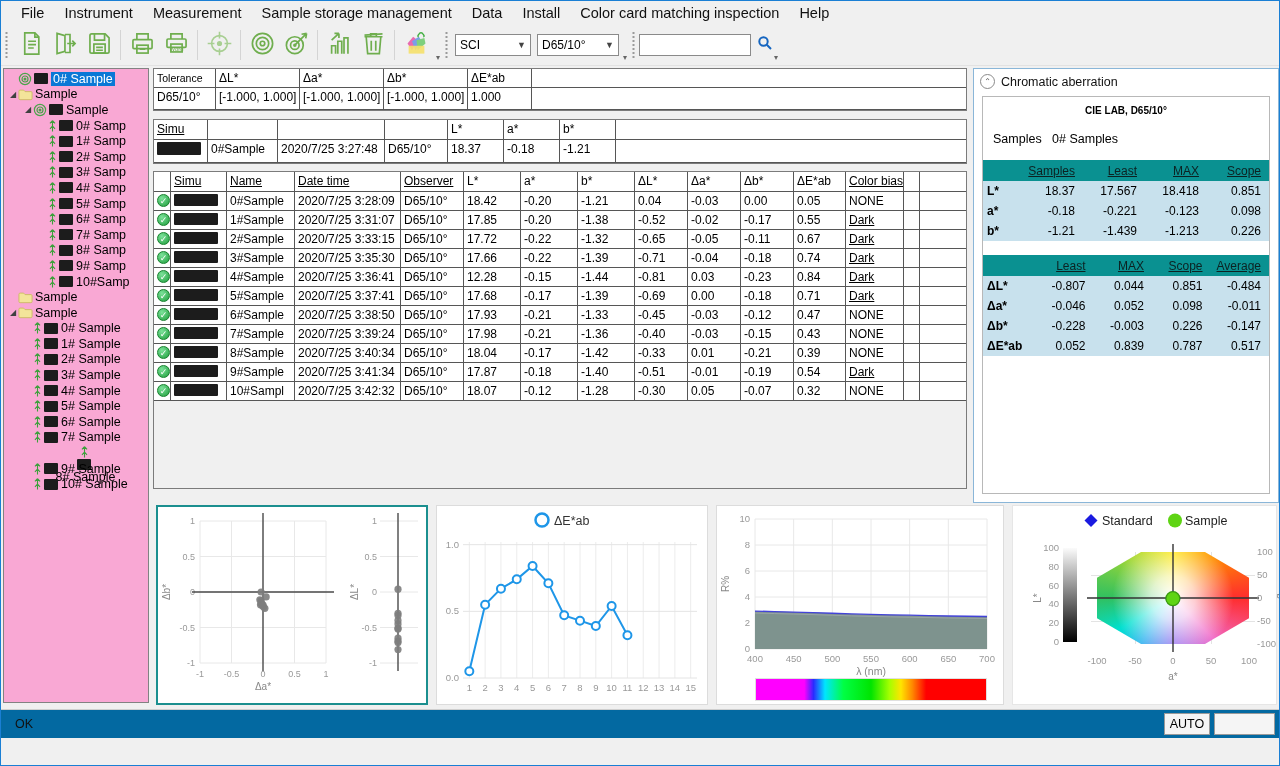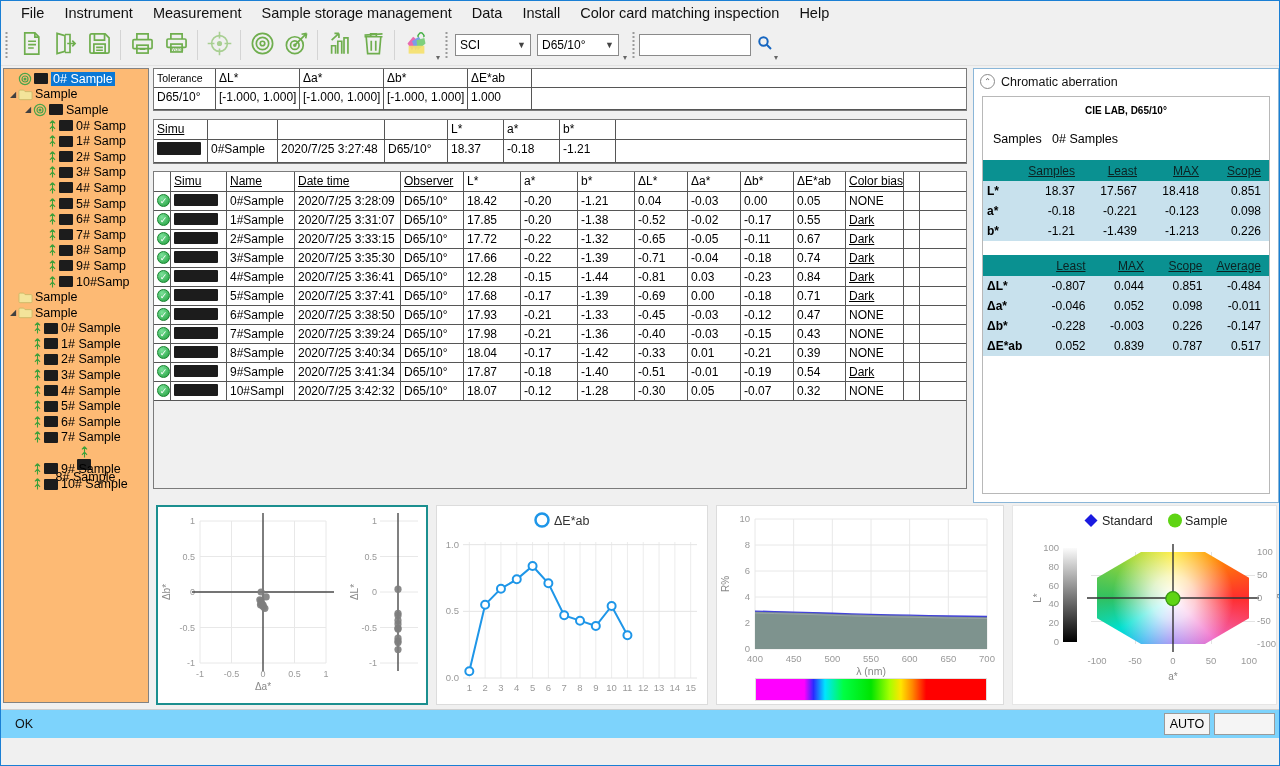--- a/index.html
+++ b/index.html
@@ -26,21 +26,21 @@
   .tb-dotsep { width:5px; height:30px; margin:0 3px; background-image:radial-gradient(#9a9a9a 1px, transparent 1px); background-size:4px 4px; background-position:center; }
   .tb-btn { width:34px; height:34px; display:flex; align-items:center; justify-content:center; }
   .tb-btn svg { width:27px; height:27px; }
   .overflow { font-size:8px; color:#666; align-self:flex-end; margin:0 1px 3px 1px; }
   .dropdown { height:22px; background:#fff; border:1px solid #8a8a8a; display:flex; align-items:center; font-size:12px; padding:0 4px; margin:0 3px; }
   .dropdown .caret { margin-left:auto; font-size:9px; color:#444; padding-left:6px; }
   .search-box { width:112px; height:22px; border:1px solid #8a8a8a; background:#fff; font-size:12px; padding:0 4px; font-family:"Liberation Sans",sans-serif; }
 
   
   .main { display:flex; height:643px; }
-  .tree-panel { width:146px; margin:2px 0 6px 2px; background:#fdba74; border:1px solid #828282; overflow:hidden; padding-top:2px; }
+  .tree-panel { width:146px; margin:2px 0 6px 2px; background:#f9a8d4; border:1px solid #828282; overflow:hidden; padding-top:2px; }
   .tree-row { display:flex; align-items:center; height:15.6px; white-space:nowrap; font-size:12.5px; color:#000; }
   .tree-row .exp { width:10px; font-size:8px; color:#404040; flex:none; text-align:center; }
   .tree-row .ticon { flex:none; display:flex; margin-right:2px; }
   .tree-row .swatch { flex:none; width:14px; height:11px; background:#1c1c1c; border-radius:1px; margin-right:3px; }
   .tree-row .lbl.sel { background:#0a78d6; color:#fff; padding:0 2px; }
   .main-right { flex:1; display:flex; flex-direction:column; }
   .upper { height:437px; display:flex; }
   .center-tables { flex:1; margin-left:4px; margin-right:6px; display:flex; flex-direction:column; }
 
   .gridbox { background:#fff; border:1px solid #7b7b7b; }
@@ -84,21 +84,21 @@
   .spectrum-bar { position:absolute; left:38px; top:172px; width:232px; height:23px; border:1px solid #e0e0e0;
     background:linear-gradient(90deg,#ff00ff 0%,#ff00ff 21%,#2b2bff 25%,#00e5ff 30%,#00ff44 38%,#00e400 50%,#a4ff00 58%,#ffe400 63%,#ff8800 68%,#ff0000 74%,#ff0000 100%); }
   .wheel { position:absolute; left:84px; top:46px; width:152px; height:92px;
     clip-path:polygon(29% 0,71% 0,100% 28%,100% 72%,71% 100%,29% 100%,0 72%,0 28%);
     background:conic-gradient(from 0deg,#ffe600,#ff9100 45deg,#ff2d2d 90deg,#f06ac8 135deg,#8e6cf0 180deg,#35b4f0 215deg,#00e0d0 240deg,#30c060 270deg,#a8d832 315deg,#ffe600 360deg); }
   .wheel::after { content:""; position:absolute; inset:0; background:radial-gradient(circle at 50% 50%, #fff 0%, rgba(255,255,255,0.75) 25%, rgba(255,255,255,0) 68%); }
   .lbar { position:absolute; left:50px; top:42px; width:14px; height:94px; background:linear-gradient(#fbfbfb,#000); }
   .gridline { position:absolute; background:#e3e3e3; }
 
   
-  .statusbar { height:29px; background:#7dd3fc; border-top:1px solid #cfcfcf; position:relative; display:flex; align-items:center; }
+  .statusbar { height:29px; background:#0369a1; border-top:1px solid #cfcfcf; position:relative; display:flex; align-items:center; }
   .status-msg { font-size:12.5px; margin-left:14px; color:#111; }
   .auto-btn { position:absolute; right:69px; top:3px; width:46px; height:22px; border:1px solid #9a9a9a; background:#f5f5f5; font-size:12.5px; text-align:center; line-height:21px; }
   .status-blank { position:absolute; right:4px; top:3px; width:61px; height:22px; border:1px solid #9a9a9a; background:#f5f5f5; }
 </style>
 </head>
 <body>
 
 <div class="app">
 
 

